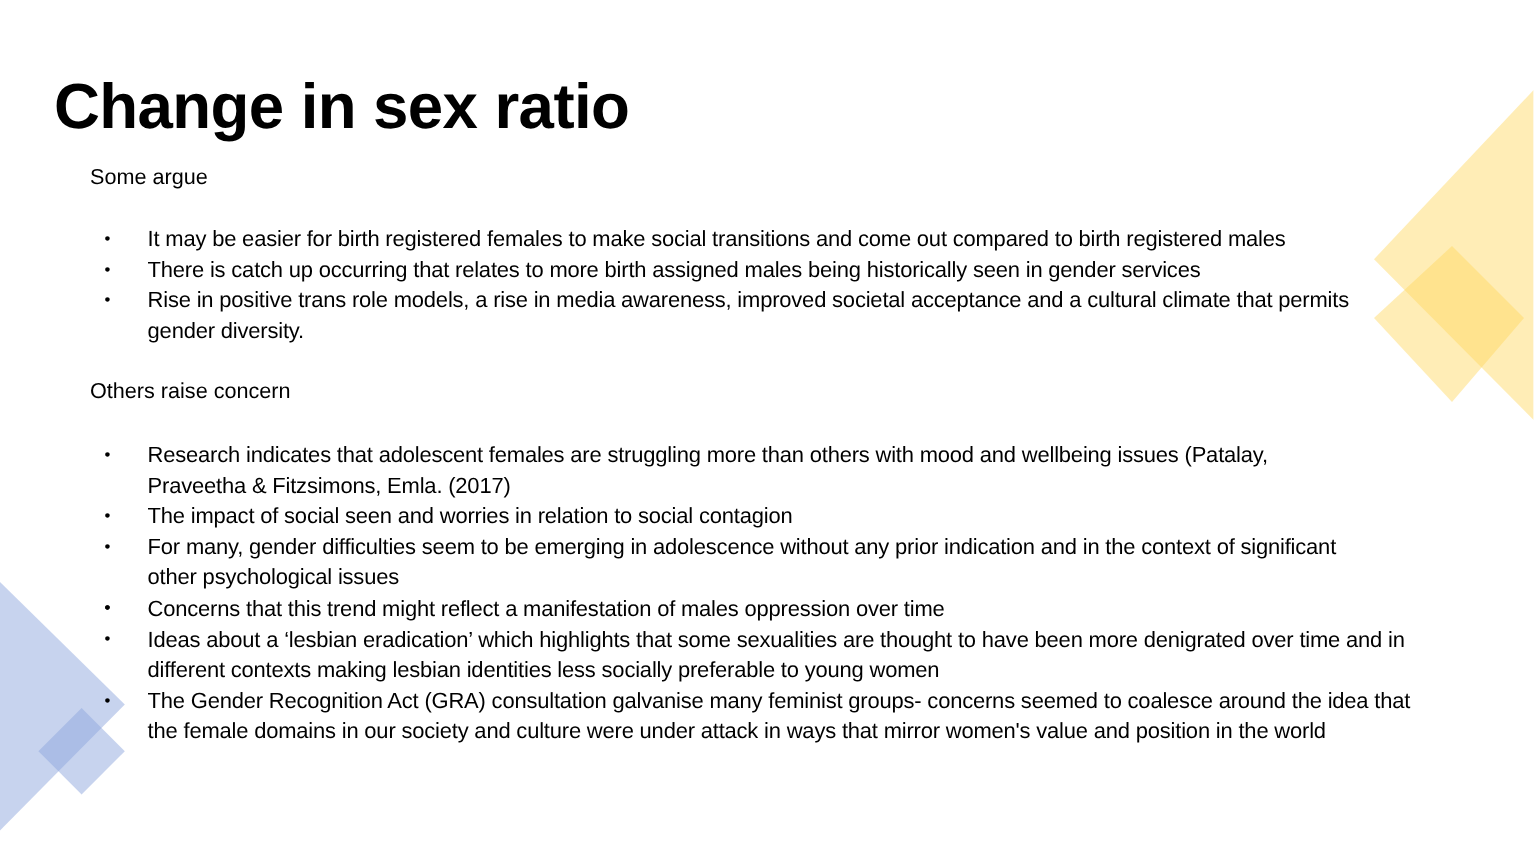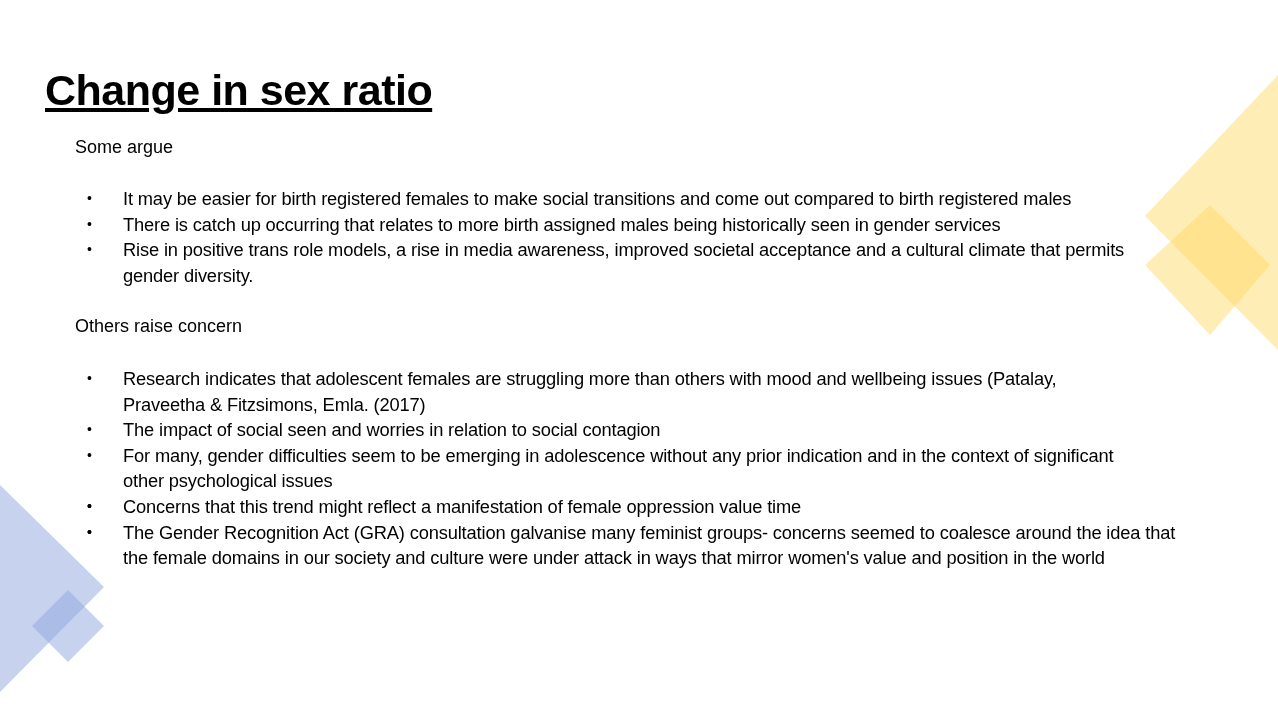--- a/index.html
+++ b/index.html
@@ -18,27 +18,26 @@
     .deco {
       position: absolute;
       pointer-events: none;
     }
     .deco svg { display: block; }
 
     .title {
       position: absolute;
       left: 45px;
       top: 62px;
-      font-size: 43px;
+      font-size: 53px;
       font-weight: bold;
       letter-spacing: -0.5px;
       line-height: 56px;
       margin: 0;
       white-space: nowrap;
-      text-decoration: underline;
     }
     .section-heading {
       position: absolute;
       left: 75px;
       font-size: 18px;
       font-weight: normal;
       line-height: 24px;
       margin: 0;
     }
     .bullets {
@@ -114,23 +113,24 @@
     </li>
     <li style="padding-right:60px;">
       <span class="bullet">•</span>
       <span>For many, gender difficulties seem to be emerging in adolescence without any prior indication and in the context of significant other psychological issues</span>
     </li>
     <li>
       <span class="bullet">•</span>
     </li>
     <li>
       <span class="bullet">•</span>
-      <span>Concerns that this trend might reflect a manifestation of female oppression value time</span>
+      <span>Concerns that this trend might reflect a manifestation of males oppression over time</span>
     </li>
     <li>
       <span class="bullet">•</span>
+      <span>Ideas about a ‘lesbian eradication’ which highlights that some sexualities are thought to have been more denigrated over time and in different contexts making lesbian identities less socially preferable to young women</span>
     </li>
     <li>
       <span class="bullet">•</span>
       <span>The Gender Recognition Act (GRA) consultation galvanise many feminist groups- concerns seemed to coalesce around the idea that the female domains in our society and culture were under attack in ways that mirror women's value and position in the world</span>
     </li>
   </ul>
 </div>
 
 </body></html>

